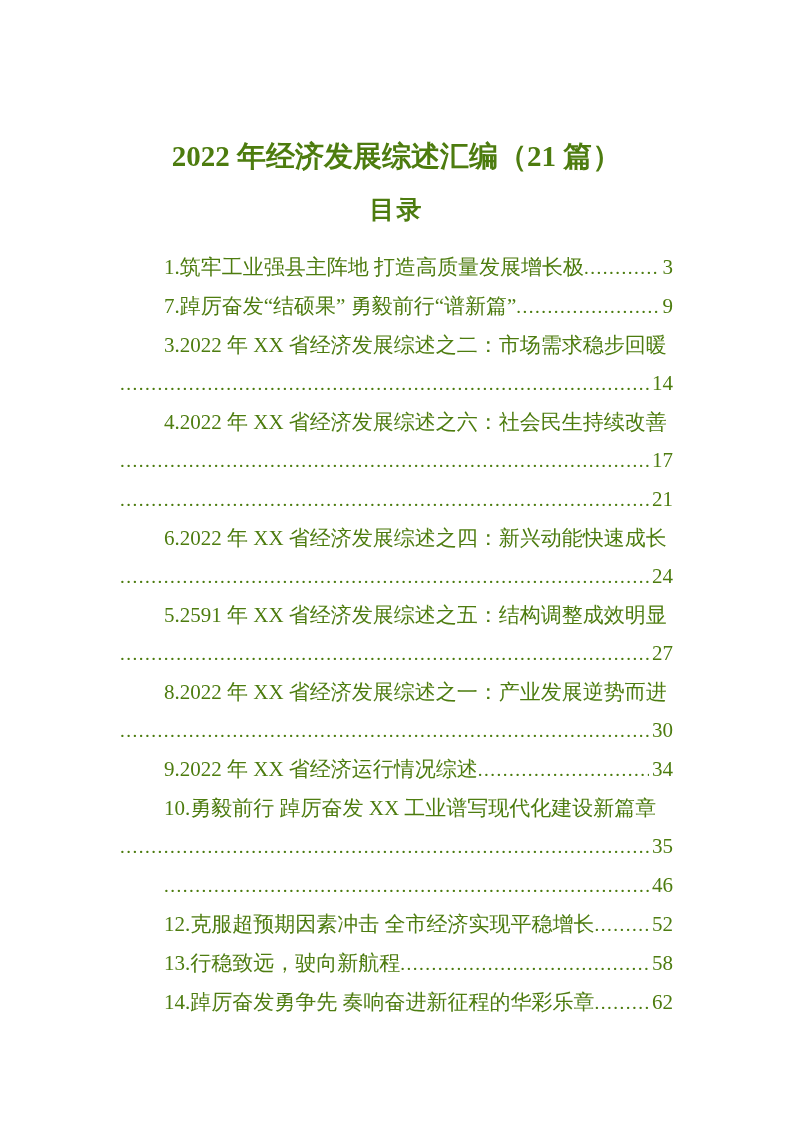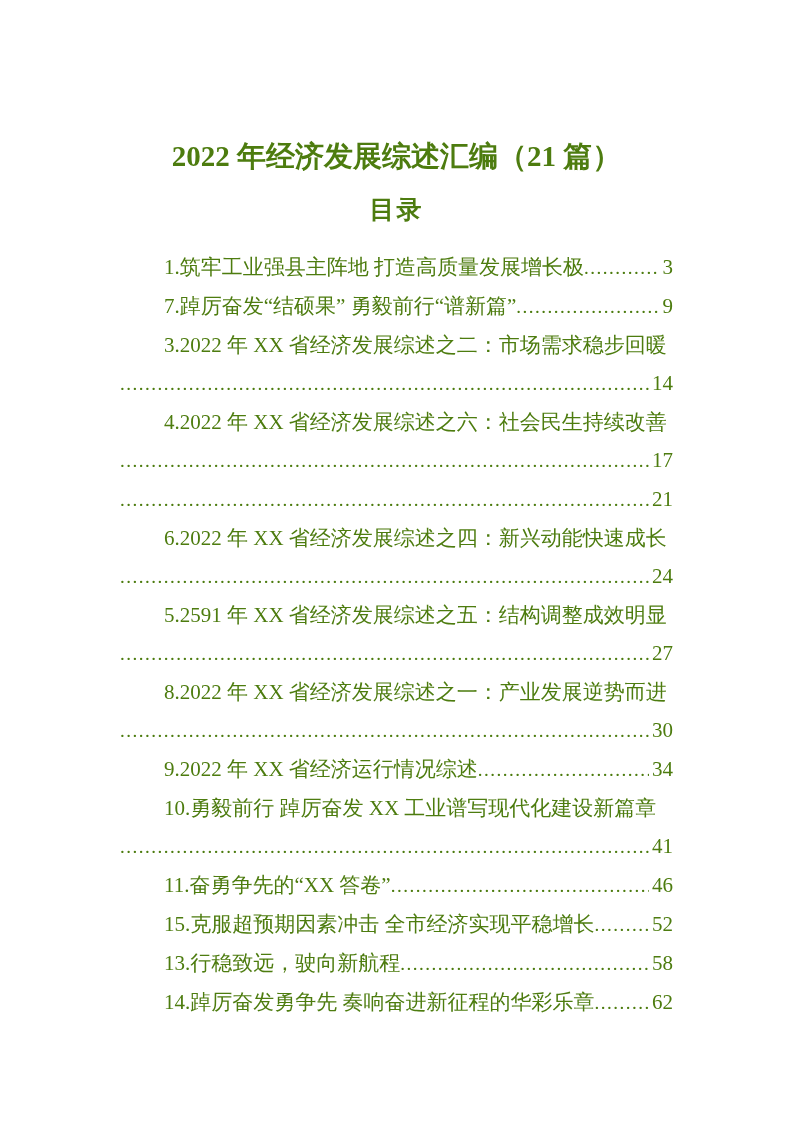--- a/index.html
+++ b/index.html
@@ -140,32 +140,31 @@
     <span class="label">9.2022 年 XX 省经济运行情况综述</span>
     <span class="tail">
       <span class="leader">............................................................................................................................................................................................................................................................................................................</span>
       <span class="pagenum">34</span>
     </span>
   </div>
       <div class="toc-entry wrapped">
     <span class="label">10.勇毅前行 踔厉奋发 XX 工业谱写现代化建设新篇章</span>
     <span class="tail">
       <span class="leader">............................................................................................................................................................................................................................................................................................................</span>
-      <span class="pagenum">41</span>
+      <span class="pagenum">35</span>
     </span>
   </div>
       <div class="toc-entry single">
-    <span class="label">11.奋勇争先的“XX 答卷”</span>
     <span class="tail">
       <span class="leader">............................................................................................................................................................................................................................................................................................................</span>
       <span class="pagenum">46</span>
     </span>
   </div>
       <div class="toc-entry single">
-    <span class="label">15.克服超预期因素冲击 全市经济实现平稳增长</span>
+    <span class="label">12.克服超预期因素冲击 全市经济实现平稳增长</span>
     <span class="tail">
       <span class="leader">............................................................................................................................................................................................................................................................................................................</span>
       <span class="pagenum">52</span>
     </span>
   </div>
       <div class="toc-entry single">
     <span class="label">13.行稳致远，驶向新航程</span>
     <span class="tail">
       <span class="leader">............................................................................................................................................................................................................................................................................................................</span>
       <span class="pagenum">58</span>

